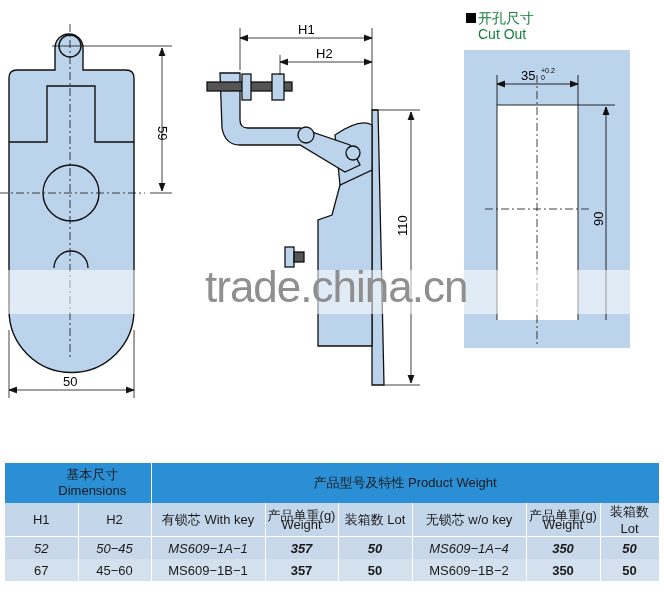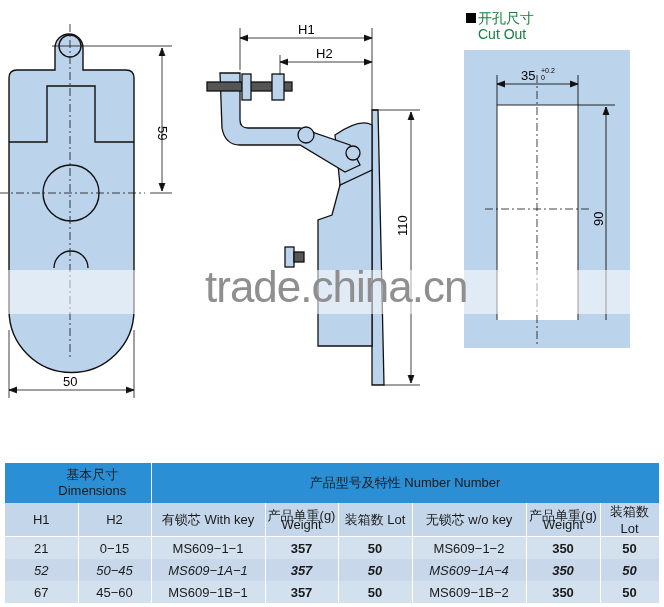--- a/index.html
+++ b/index.html
@@ -133,47 +133,37 @@
       <col style="width:114px">
       <col style="width:74px">
       <col style="width:59px">
   </colgroup>
   <tbody>
       <tr class="hdr">
     <td colspan="2" class="dims">
       <div>基本尺寸</div>
       <div>Dimensions</div>
     </td>
-    <td colspan="6">产品型号及特性 Number Number</td>
+    <td colspan="6">产品型号及特性 Product Weight</td>
   </tr>
   <tr class="sub">
     <td>H1</td>
     <td>H2</td>
     <td>有锁芯 With key</td>
     <td class="wt">
           <div>产品单重(g)</div>
           <div>Weight</div>
         </td>
     <td>装箱数 Lot</td>
     <td>无锁芯 w/o key</td>
     <td class="wt">
           <div>产品单重(g)</div>
           <div>Weight</div>
         </td>
     <td>装箱数 Lot</td>
-  </tr>
-  <tr class="row">
-    <td>21</td>
-    <td>0−15</td>
-    <td>MS609−1−1</td>
-    <td class="num">357</td>
-    <td class="num">50</td>
-    <td>MS609−1−2</td>
-    <td class="num">350</td>
-    <td class="num">50</td>
   </tr>
   <tr class="row alt">
     <td>52</td>
     <td>50−45</td>
     <td>MS609−1A−1</td>
     <td class="num">357</td>
     <td class="num">50</td>
     <td>MS609−1A−4</td>
     <td class="num">350</td>
     <td class="num">50</td>

